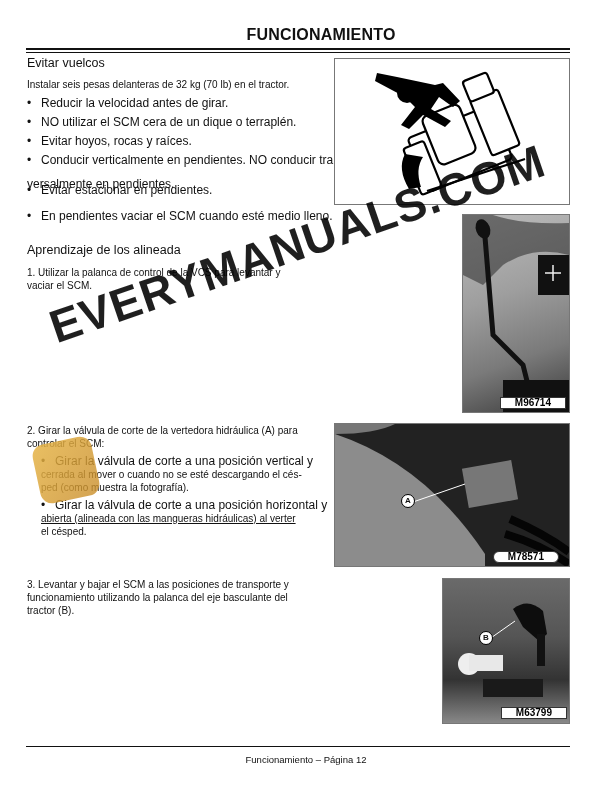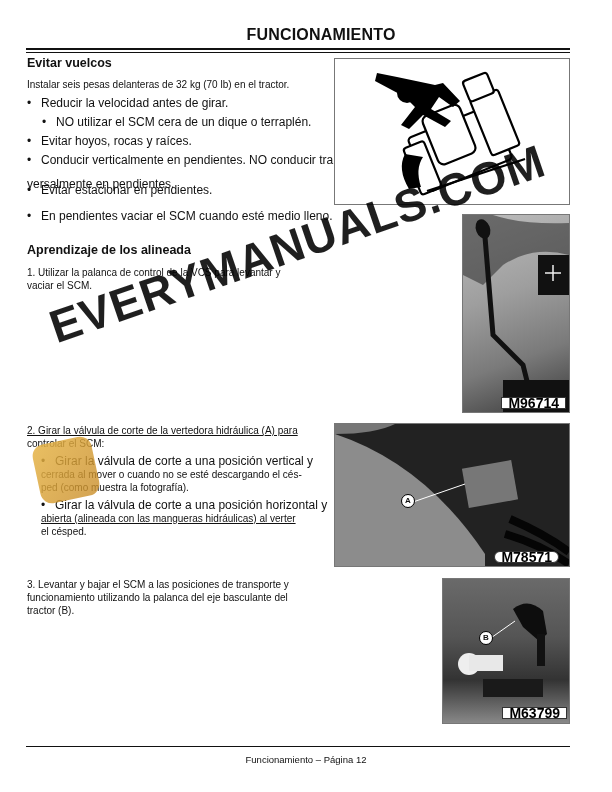--- a/index.html
+++ b/index.html
@@ -3,27 +3,27 @@
   <meta charset="utf-8">
   <style>
     html, body { margin: 0; padding: 0; background: #ffffff; }
     body { width: 612px; height: 792px; position: relative; overflow: hidden;
            font-family: "Liberation Sans", sans-serif; color: #111; }
     .abs { position: absolute; }
     .page-title { left: 0; width: 612px; top: 26px; text-align: center;
                   font-size: 16px; font-weight: bold; letter-spacing: 0.2px; margin-left: 15px; }
     .rule-thick { left: 26px; width: 544px; top: 48px; height: 2px; background: #111; }
     .rule-thin  { left: 26px; width: 544px; top: 52px; height: 1px; background: #111; }
-    .h2 { font-size: 12.5px; font-weight: bold; }
+    .h2 { font-size: 12.5px; font-weight: normal; }
     .p  { font-size: 10px; line-height: 13px; }
     .bullet { font-size: 12px; line-height: 13px; }
     .bullet .dot { display: inline-block; width: 14px; }
     .fig { border: 1px solid #777; overflow: hidden; }
-    .fig-label { position: absolute; font-size: 14px; font-weight: bold; background: #fff;
-                 color: #000; padding: 0 6px; border: 1px solid #333; line-height: 10px;
+    .fig-label { position: absolute; font-size: 10px; font-weight: bold; background: #fff;
+                 color: #000; padding: 0 14px; border: 1px solid #333; line-height: 10px;
                  font-family: "Liberation Sans", sans-serif; }
     .callout { position: absolute; width: 12px; height: 12px; border-radius: 50%;
                background: #fff; border: 1px solid #000; font-size: 8px; font-weight: bold;
                text-align: center; line-height: 12px; }
     .footer-rule { left: 26px; width: 544px; top: 746px; height: 1px; background: #111; }
     .footer { left: 0; width: 612px; top: 754px; text-align: center; font-size: 9.5px; }
     .wm { left: 60px; top: 300px; font-size: 46px; font-weight: bold; color: rgba(0,0,0,0.88);
           transform-origin: left bottom; transform: rotate(-19deg); letter-spacing: 1px;
           white-space: nowrap; pointer-events: none; }
     .wm-logo { left: 36px; top: 440px; width: 60px; height: 60px; border-radius: 12px;
@@ -34,21 +34,21 @@
 <body>
 
 <div class="abs page-title">FUNCIONAMIENTO</div>
 <div class="abs rule-thick"></div>
 <div class="abs rule-thin"></div>
 
 <div class="abs h2" style="left:27px; top:56px;">Evitar vuelcos</div>
 <div class="abs p" style="left:27px; top:78px;">Instalar seis pesas delanteras de 32 kg (70 lb) en el tractor.</div>
 
 <div class="abs bullet" style="left:27px; top:97px;"><span class="dot">•</span><span>Reducir la velocidad antes de girar.</span></div>
-<div class="abs bullet" style="left:27px; top:116px;margin-left:15px;"><span class="dot">•</span><span>NO utilizar el SCM cera de un dique o terraplén.</span></div>
+<div class="abs bullet" style="left:27px; top:116px;"><span class="dot">•</span><span>NO utilizar el SCM cera de un dique o terraplén.</span></div>
 <div class="abs bullet" style="left:27px; top:135px;"><span class="dot">•</span><span>Evitar hoyos, rocas y raíces.</span></div>
 <div class="abs bullet" style="left:27px; top:154px;"><span class="dot">•</span><span>Conducir verticalmente en pendientes. NO conducir trans-</span></div>
 <div class="abs bullet" style="left:27px; top:166px;margin-top:12px;">versalmente en pendientes.</div>
 <div class="abs bullet" style="left:27px; top:184px;"><span class="dot">•</span><span>Evitar estacionar en pendientes.</span></div>
 <div class="abs bullet" style="left:27px; top:210px;"><span class="dot">•</span><span>En pendientes vaciar el SCM cuando esté medio lleno.</span></div>
 
 <div class="abs fig" style="left:334px; top:58px; width:234px; height:145px; background:#fff;">
   <svg width="234" height="145" viewBox="0 0 234 145">
     <g stroke="#000" fill="none" stroke-width="2.2" stroke-linejoin="round">
       <g transform="rotate(-22 120 85)">
@@ -75,21 +75,21 @@
     <path d="M30 0 Q60 10 106 8 L106 40 Q70 30 40 50 L20 70 L0 60 L0 0 Z" fill="#333" opacity="0.6"></path>
     <path d="M22 22 L30 120 L60 150 L65 170" stroke="#111" stroke-width="5" fill="none" stroke-linecap="round"></path>
     <ellipse cx="20" cy="14" rx="7" ry="10" fill="#111" transform="rotate(-20 20 14)"></ellipse>
     <rect x="75" y="40" width="31" height="40" fill="#111"></rect>
     <path d="M82 58 h16 M90 50 v16" stroke="#eee" stroke-width="1.5"></path>
     <rect x="40" y="165" width="66" height="32" fill="#111"></rect>
   </svg>
   <span class="fig-label" style="right:3px; bottom:3px;">M96714</span>
 </div>
 
-<div class="abs p" style="left:27px; top:424px;text-decoration:underline;">2.  Girar la válvula de corte de la vertedora hidráulica (A) para</div>
+<div class="abs p" style="left:27px; top:424px;">2.  Girar la válvula de corte de la vertedora hidráulica (A) para</div>
 <div class="abs p" style="left:27px; top:437px;">controlar el SCM:</div>
 
 <div class="abs bullet" style="left:41px; top:455px;"><span class="dot">•</span><span>Girar la válvula de corte a una posición vertical y</span></div>
 <div class="abs p" style="left:41px; top:468px;">cerrada al mover o cuando no se esté descargando el cés-</div>
 <div class="abs p" style="left:41px; top:481px;">ped (como muestra la fotografía).</div>
 
 <div class="abs bullet" style="left:41px; top:499px;"><span class="dot">•</span><span>Girar la válvula de corte a una posición horizontal y</span></div>
 <div class="abs p" style="left:41px; top:512px;text-decoration:underline;">abierta (alineada con las mangueras hidráulicas) al verter</div>
 <div class="abs p" style="left:41px; top:525px;">el césped.</div>
 

